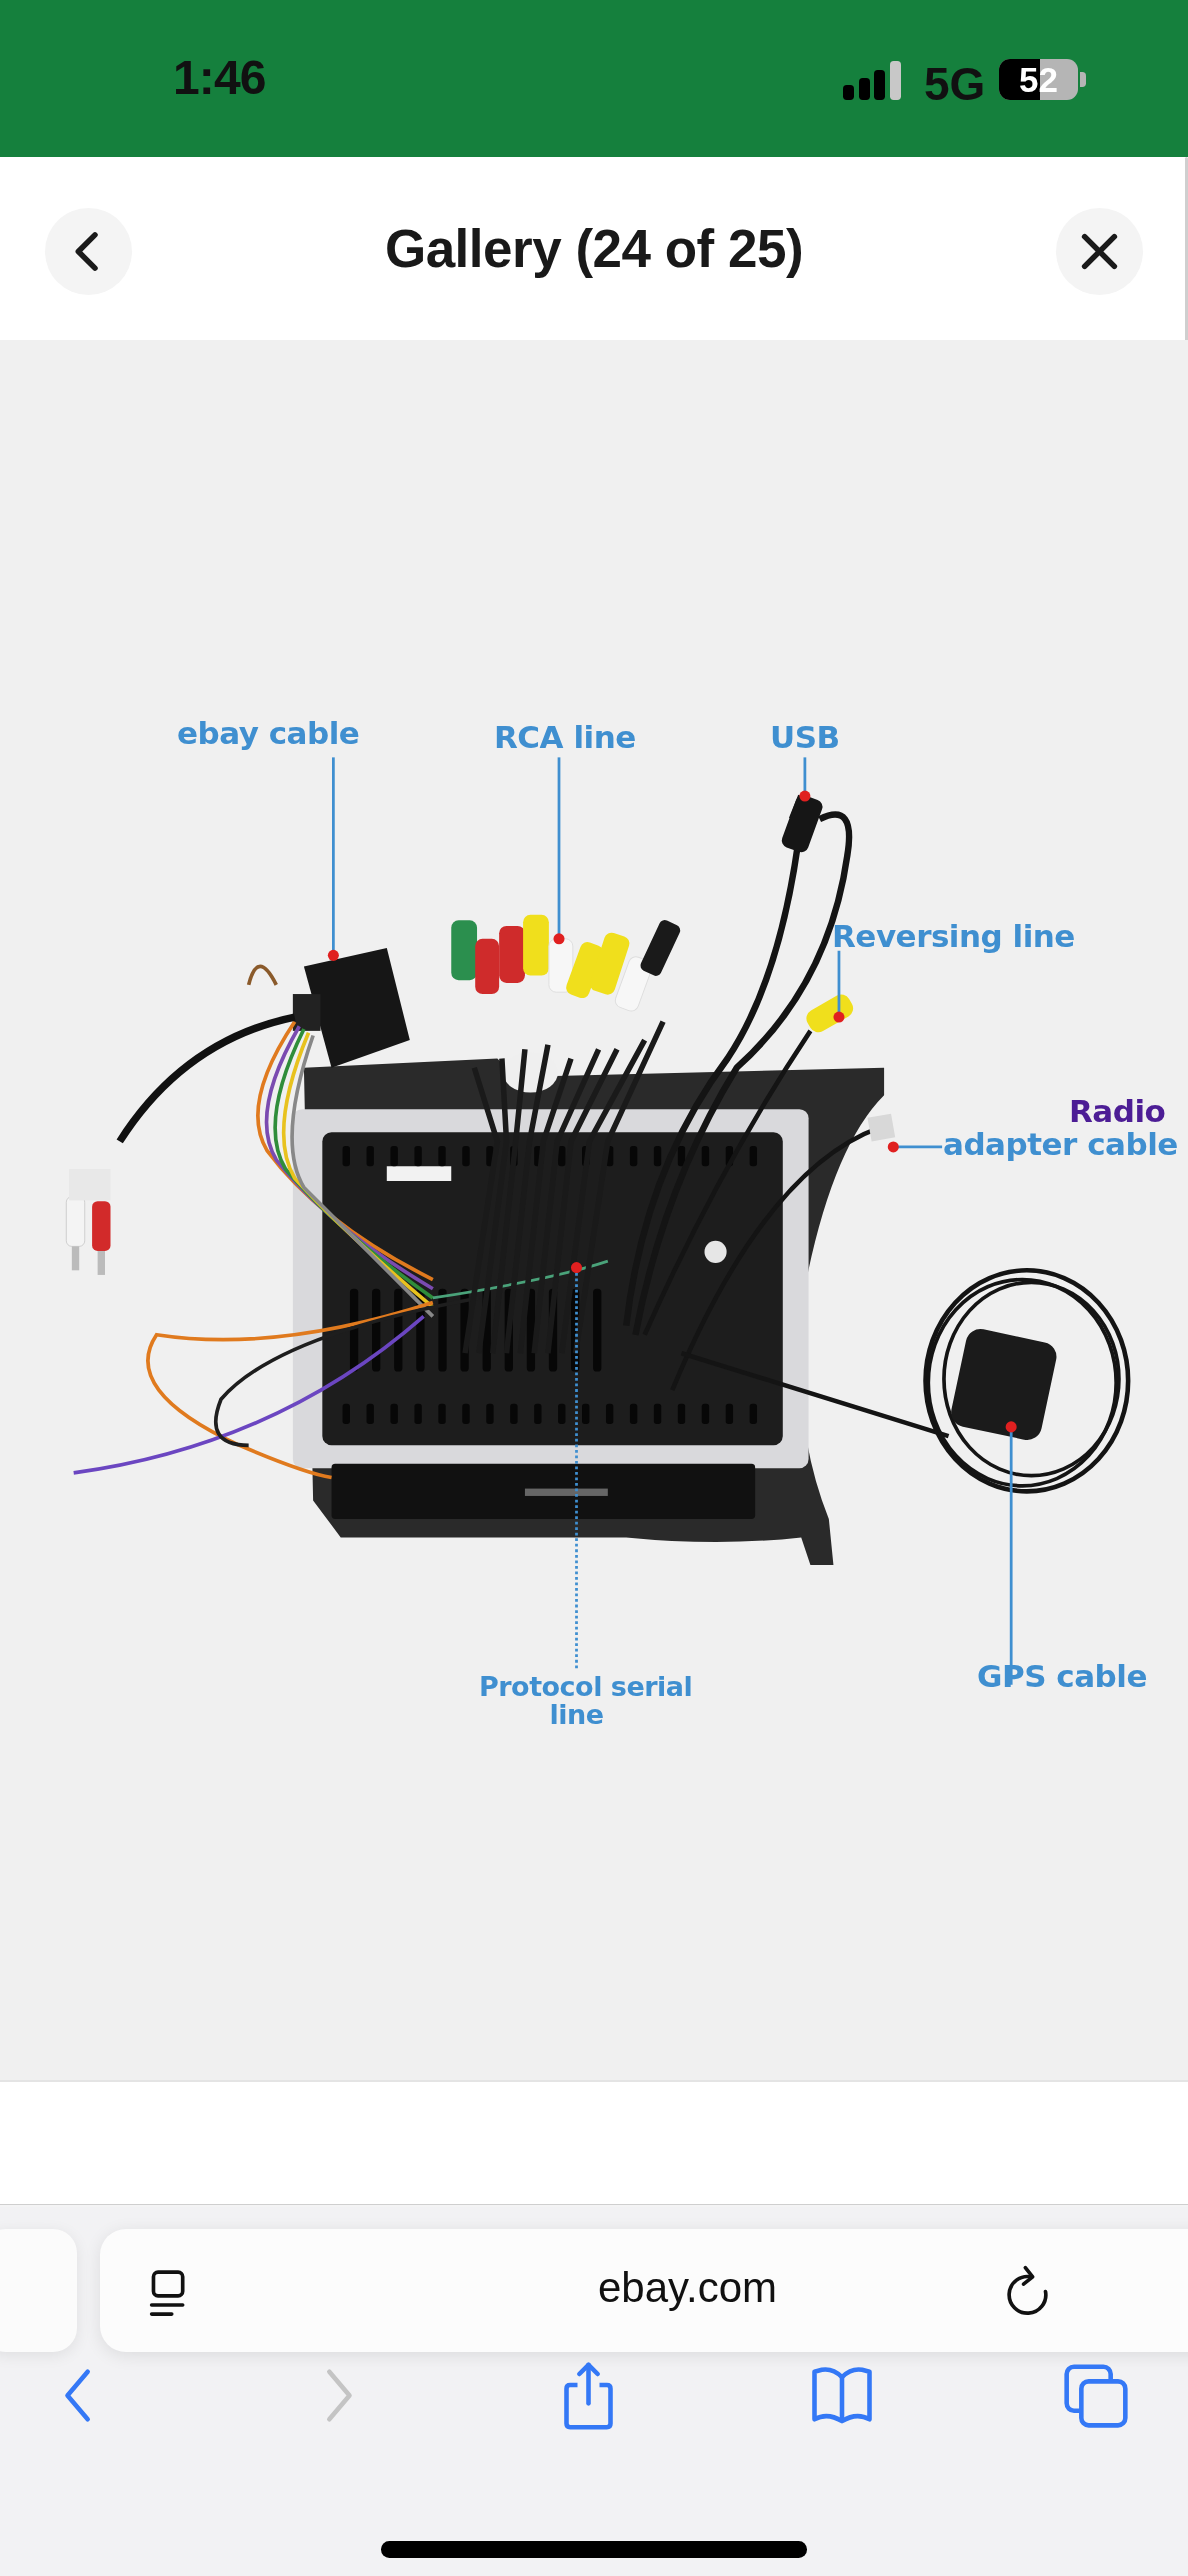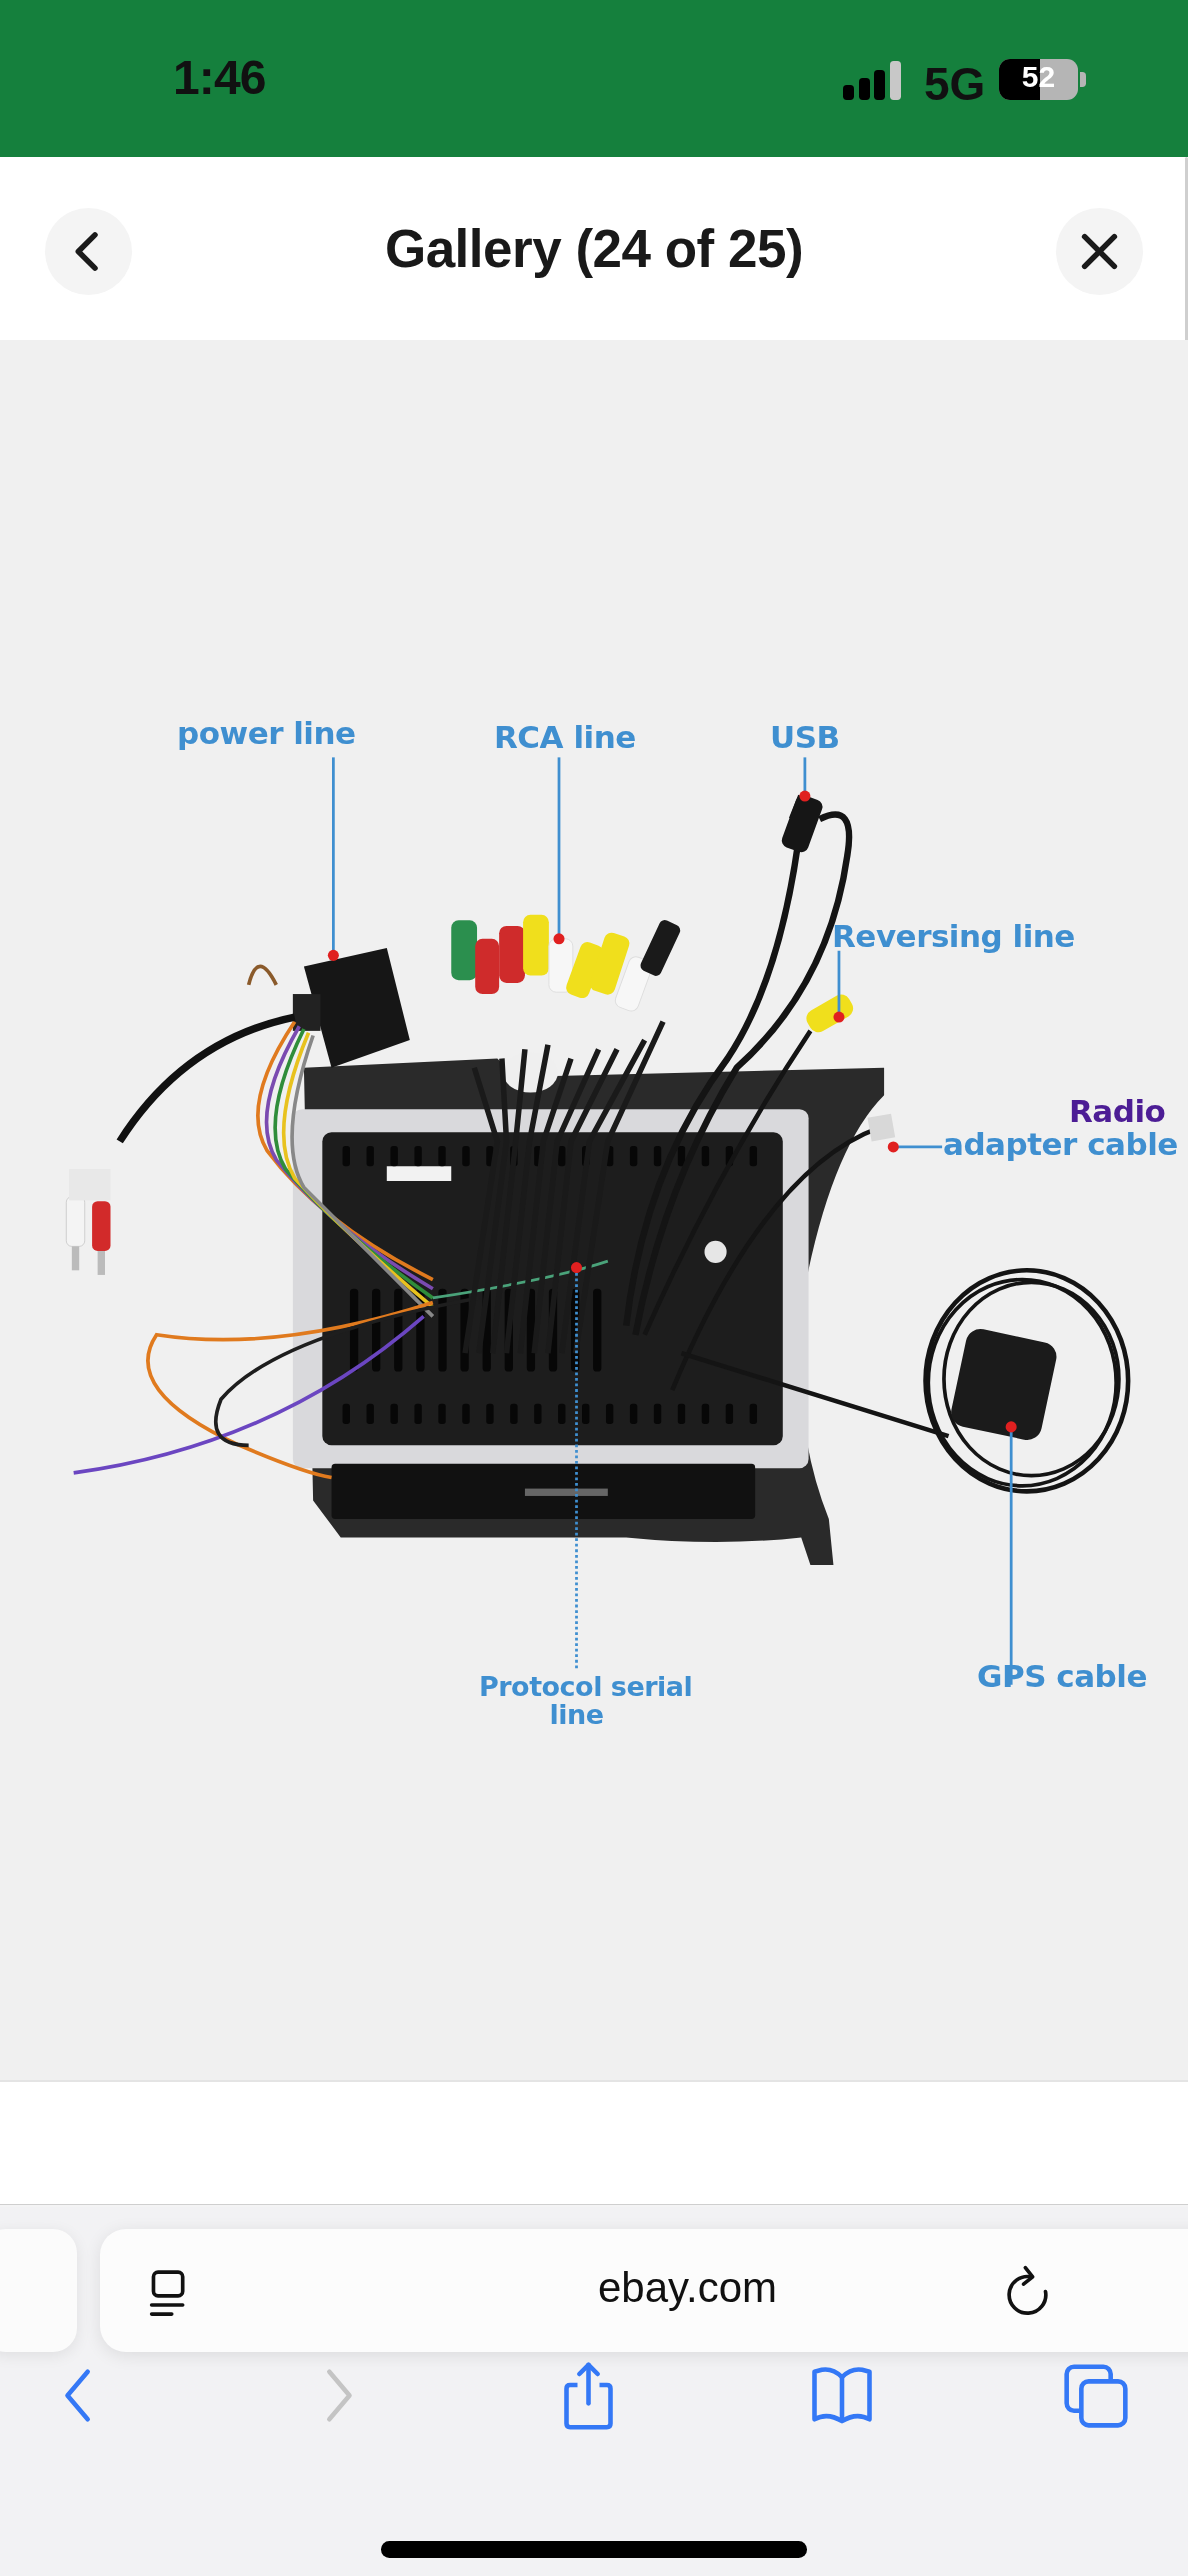--- a/index.html
+++ b/index.html
@@ -8,21 +8,21 @@
 
   
   .status-bar { position: absolute; left: 0; top: 0; width: 1188px; height: 157px; background: #15803d; }
   .status-time { position: absolute; left: 173px; top: 50px; font-size: 48px; font-weight: 700; letter-spacing: -0.9px; }
   .signal { position: absolute; left: 843px; top: 61px; width: 59px; height: 39px; }
   .signal span { position: absolute; bottom: 0; width: 11px; border-radius: 3.7px; background: #000; }
   .signal span.off { background: #c8c8c8; }
   .net-type { position: absolute; left: 924px; top: 57px; font-size: 46px; font-weight: 700; }
   .battery { position: absolute; left: 999px; top: 59px; width: 79px; height: 41px; border-radius: 11px; overflow: hidden; background: #b5b5b5; }
   .battery-fill { position: absolute; left: 0; top: 0; bottom: 0; background: #000; }
-  .battery-text { position: absolute; left: 0; right: 0; top: 0.9px; text-align: center; color: #fff; font-size: 30px; font-weight: 700; }
+  .battery-text { position: absolute; left: 0; right: 0; top: 0.9px; text-align: center; color: #fff; font-size: 35px; font-weight: 700; }
   .battery-nub { position: absolute; left: 1080px; top: 72px; width: 5.5px; height: 14.7px; border-radius: 0 3.7px 3.7px 0; background: #b5b5b5; }
 
   
   .header { position: absolute; left: 0; top: 157px; width: 1188px; height: 183px; background: #ffffff; }
   .circle-btn { position: absolute; top: 51px; width: 87px; height: 87px; border-radius: 50%; background: #f4f4f4; display: flex; align-items: center; justify-content: center; cursor: pointer; }
   .back-btn { left: 45px; }
   .close-btn { left: 1056px; }
   .header-title { position: absolute; left: 0; right: 0; top: 61px; text-align: center; font-size: 53px; font-weight: 700; letter-spacing: -0.5px; color: #191919; }
 
   
@@ -238,21 +238,21 @@
       <circle cx="362" cy="668" r="6"></circle>
       <circle cx="607" cy="650" r="6"></circle>
       <circle cx="874" cy="495" r="6"></circle>
       <circle cx="911" cy="735" r="6"></circle>
       <circle cx="970" cy="876" r="6"></circle>
       <circle cx="626" cy="1007" r="6"></circle>
       <circle cx="1098" cy="1180" r="6"></circle>
     </g>
   </svg>
 
-  <div class="callout" style="left: 177px; top: 377px; color: rgb(63, 143, 208);">power line</div>
+  <div class="callout" style="left: 177px; top: 377px; color: rgb(63, 143, 208);">ebay cable</div>
   <div class="callout" style="left: 494px; top: 381px; color: rgb(63, 143, 208);">RCA line</div>
   <div class="callout" style="left: 770px; top: 381px; color: rgb(63, 143, 208);">USB</div>
   <div class="callout" style="left: 832px; top: 564px; color: rgb(63, 143, 208); margin-top: 16px;">Reversing line</div>
   <div class="callout" style="left: 1053px; top: 755px; color: #4c1d95; margin-left: 16px;">Radio</div>
   <div class="callout" style="left: 943px; top: 788px; color: rgb(63, 143, 208);">adapter cable</div>
   <div class="callout small" style="left: 479px; top: 1333px; width: 195px; color: rgb(63, 143, 208);">
     <div>Protocol serial</div>
     <div>line</div>
   </div>
   <div class="callout" style="left: 977px; top: 1280px; color: rgb(63, 143, 208); margin-top: 40px;">GPS cable</div>

